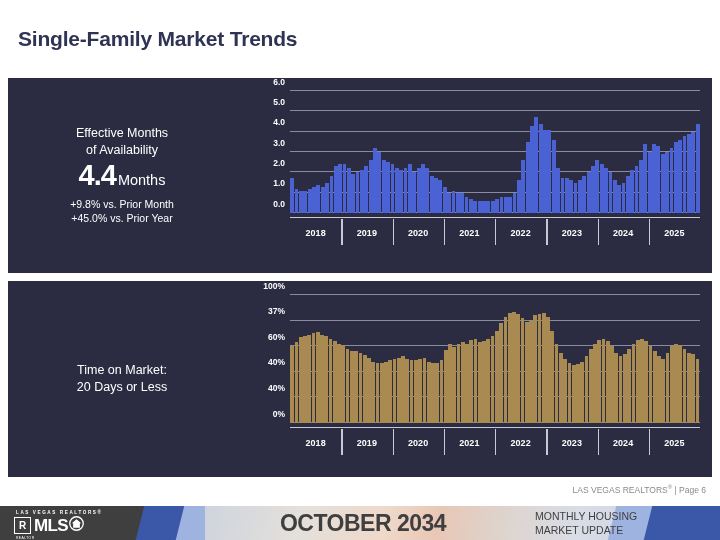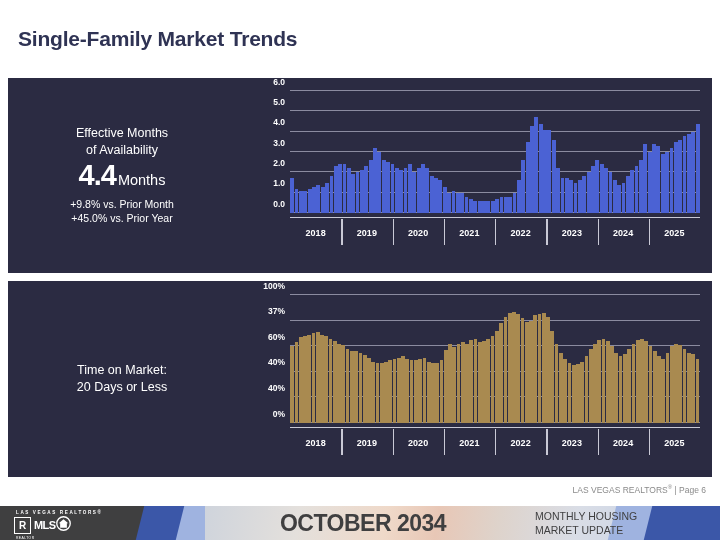--- a/index.html
+++ b/index.html
@@ -116,21 +116,21 @@
   }
   
   .logo{position:absolute;left:14px;top:4px;width:128px;height:27px;color:#ffffff;}
   .logo-top{font-size:4.6px;letter-spacing:1.6px;font-weight:bold;margin-left:2px;}
   .logo-row{display:flex;align-items:center;margin-top:1px;}
   .logo-r{
     width:15px;height:15px;border:1.4px solid #ffffff;
     display:flex;align-items:center;justify-content:center;
     font-size:10px;font-weight:bold;line-height:1;
   }
-  .logo-mls{font-size:11px;font-weight:bold;letter-spacing:-0.6px;margin-left:3px;line-height:1;}
+  .logo-mls{font-size:17px;font-weight:bold;letter-spacing:-0.6px;margin-left:3px;line-height:1;}
   .logo-house{margin-left:1px;}
   .logo-sub{font-size:3.4px;letter-spacing:0.4px;margin-left:2px;margin-top:1px;}
 </style>
 </head>
 <body>
 
 <div class="page-title">Single-Family Market Trends</div>
 
 <div class="panel" id="panel-1">
   <div class="panel-left">

